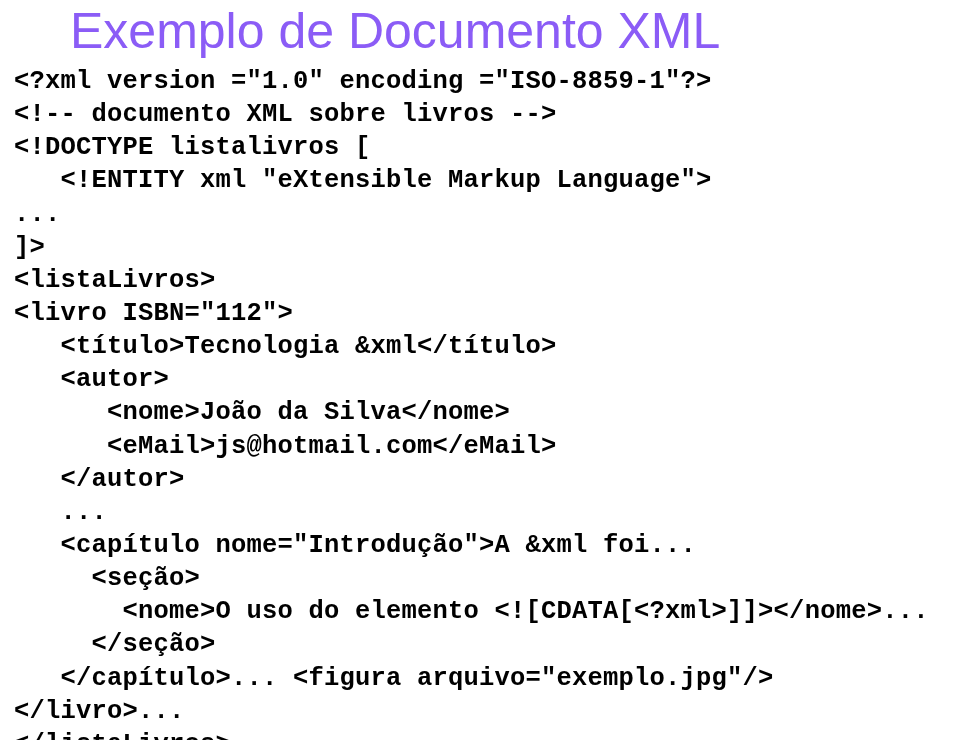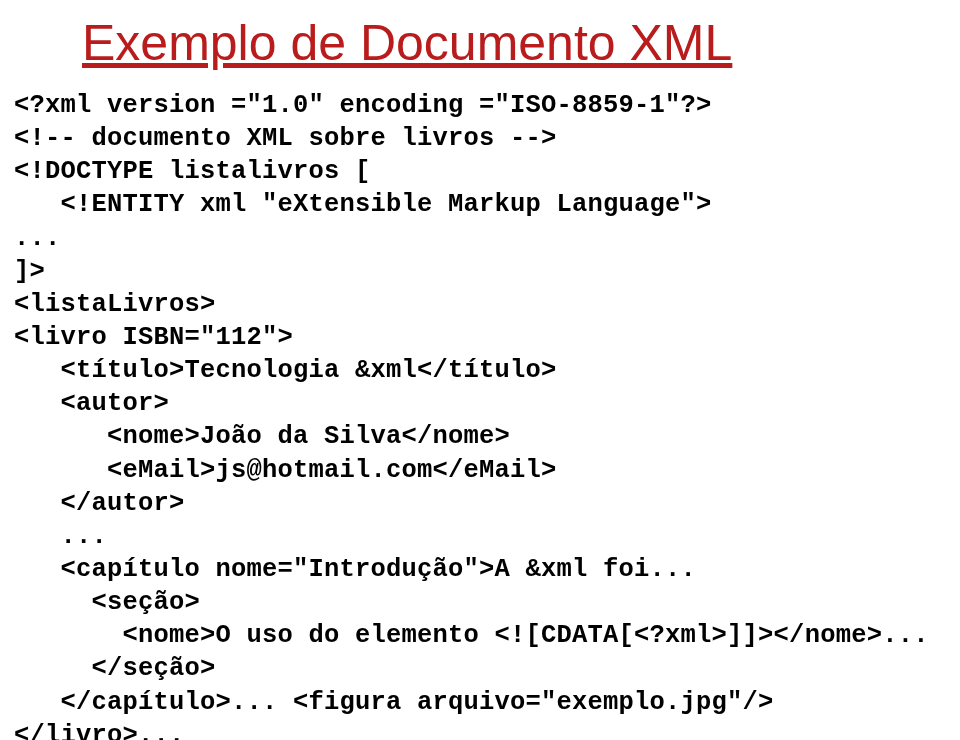--- a/index.html
+++ b/index.html
@@ -11,28 +11,27 @@
     font-family: Arial, Helvetica, sans-serif;
     overflow: hidden;
   }
   .slide {
     width: 960px;
     height: 740px;
     position: relative;
     box-sizing: border-box;
   }
   .title {
-    color: #b91c1c;
+    color: #8b5cf6;
     font-size: 50px;
     font-weight: 400;
     font-family: Arial, Helvetica, sans-serif;
     padding: 4px 0 4px 70px;
-    margin: 12px;
+    margin: 0;
     line-height: 1.1;
-    text-decoration: underline;
   }
   .code-block {
     font-family: "Courier New", Courier, monospace;
     font-size: 25.5px;
     font-weight: bold;
     color: #000000;
     white-space: pre;
     padding: 2px 0 0 14px;
     line-height: 1.3;
     letter-spacing: 0.2px;

